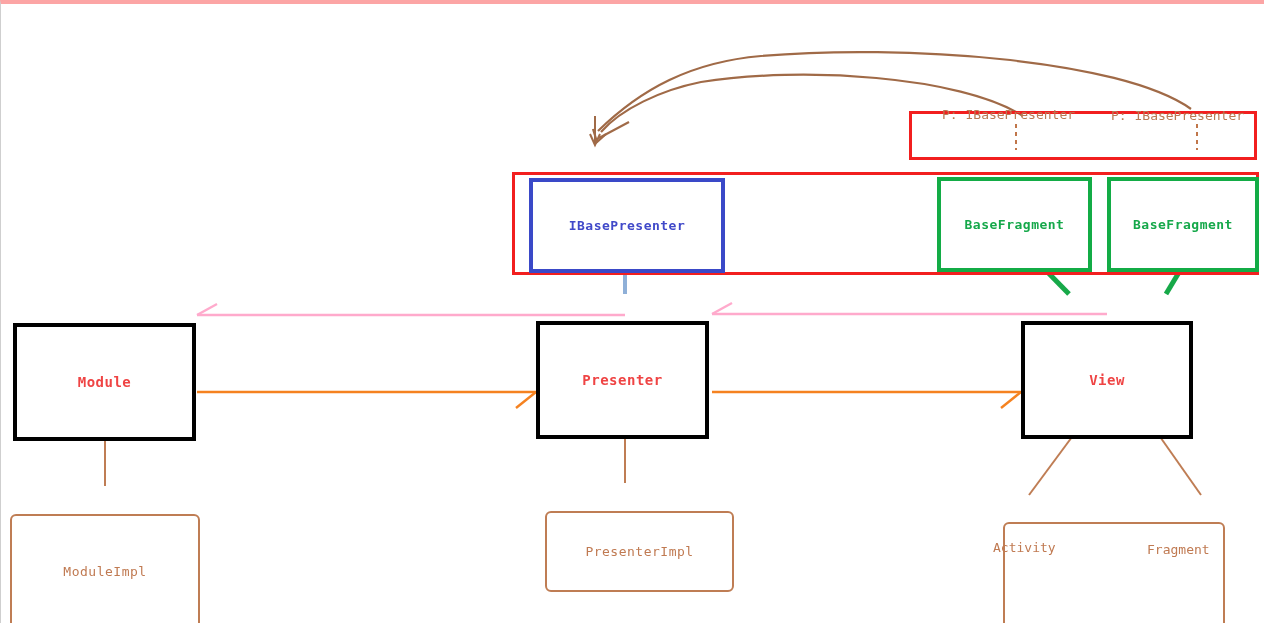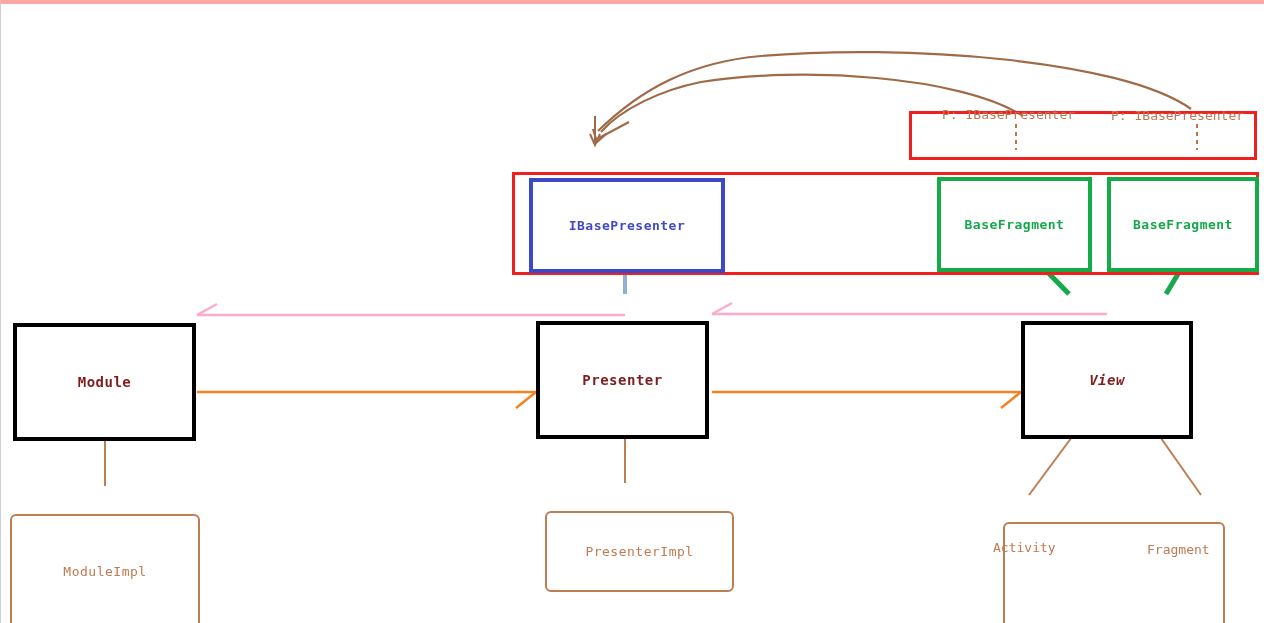--- a/index.html
+++ b/index.html
@@ -43,21 +43,21 @@
   .node-label {
     font-family: "DejaVu Sans Mono", "Liberation Mono", monospace;
     letter-spacing: 0.5px;
   }
   
   .box-black {
     border: 4px solid #000000;
     background: #ffffff;
   }
   .box-black .node-label {
-    color: #7f1d1d;
+    color: #ef4444;
     font-size: 14px;
     font-weight: bold;
   }
   
   .box-blue {
     border: 4px solid #3a49c8;
     background: #ffffff;
   }
   .box-blue .node-label {
     color: #4049c9;
@@ -177,21 +177,21 @@
   </div>
 
   <div class="node box-black" style="left:12px; top:290px; width:183px; height:118px;">
     <span class="node-label">Module</span>
   </div>
 
   <div class="node box-black" style="left:535px; top:288px; width:173px; height:118px;">
     <span class="node-label">Presenter</span>
   </div>
 
-  <div class="node box-black" style="left:1020px; top:288px; width:172px; height:118px;font-style:italic;">
+  <div class="node box-black" style="left:1020px; top:288px; width:172px; height:118px;">
     <span class="node-label">View</span>
   </div>
 
   <div class="node box-round" style="left:9px; top:481px; width:190px; height:115px;">
     <span class="node-label">ModuleImpl</span>
   </div>
 
   <div class="node box-round" style="left:544px; top:478px; width:189px; height:81px;">
     <span class="node-label">PresenterImpl</span>
   </div>

